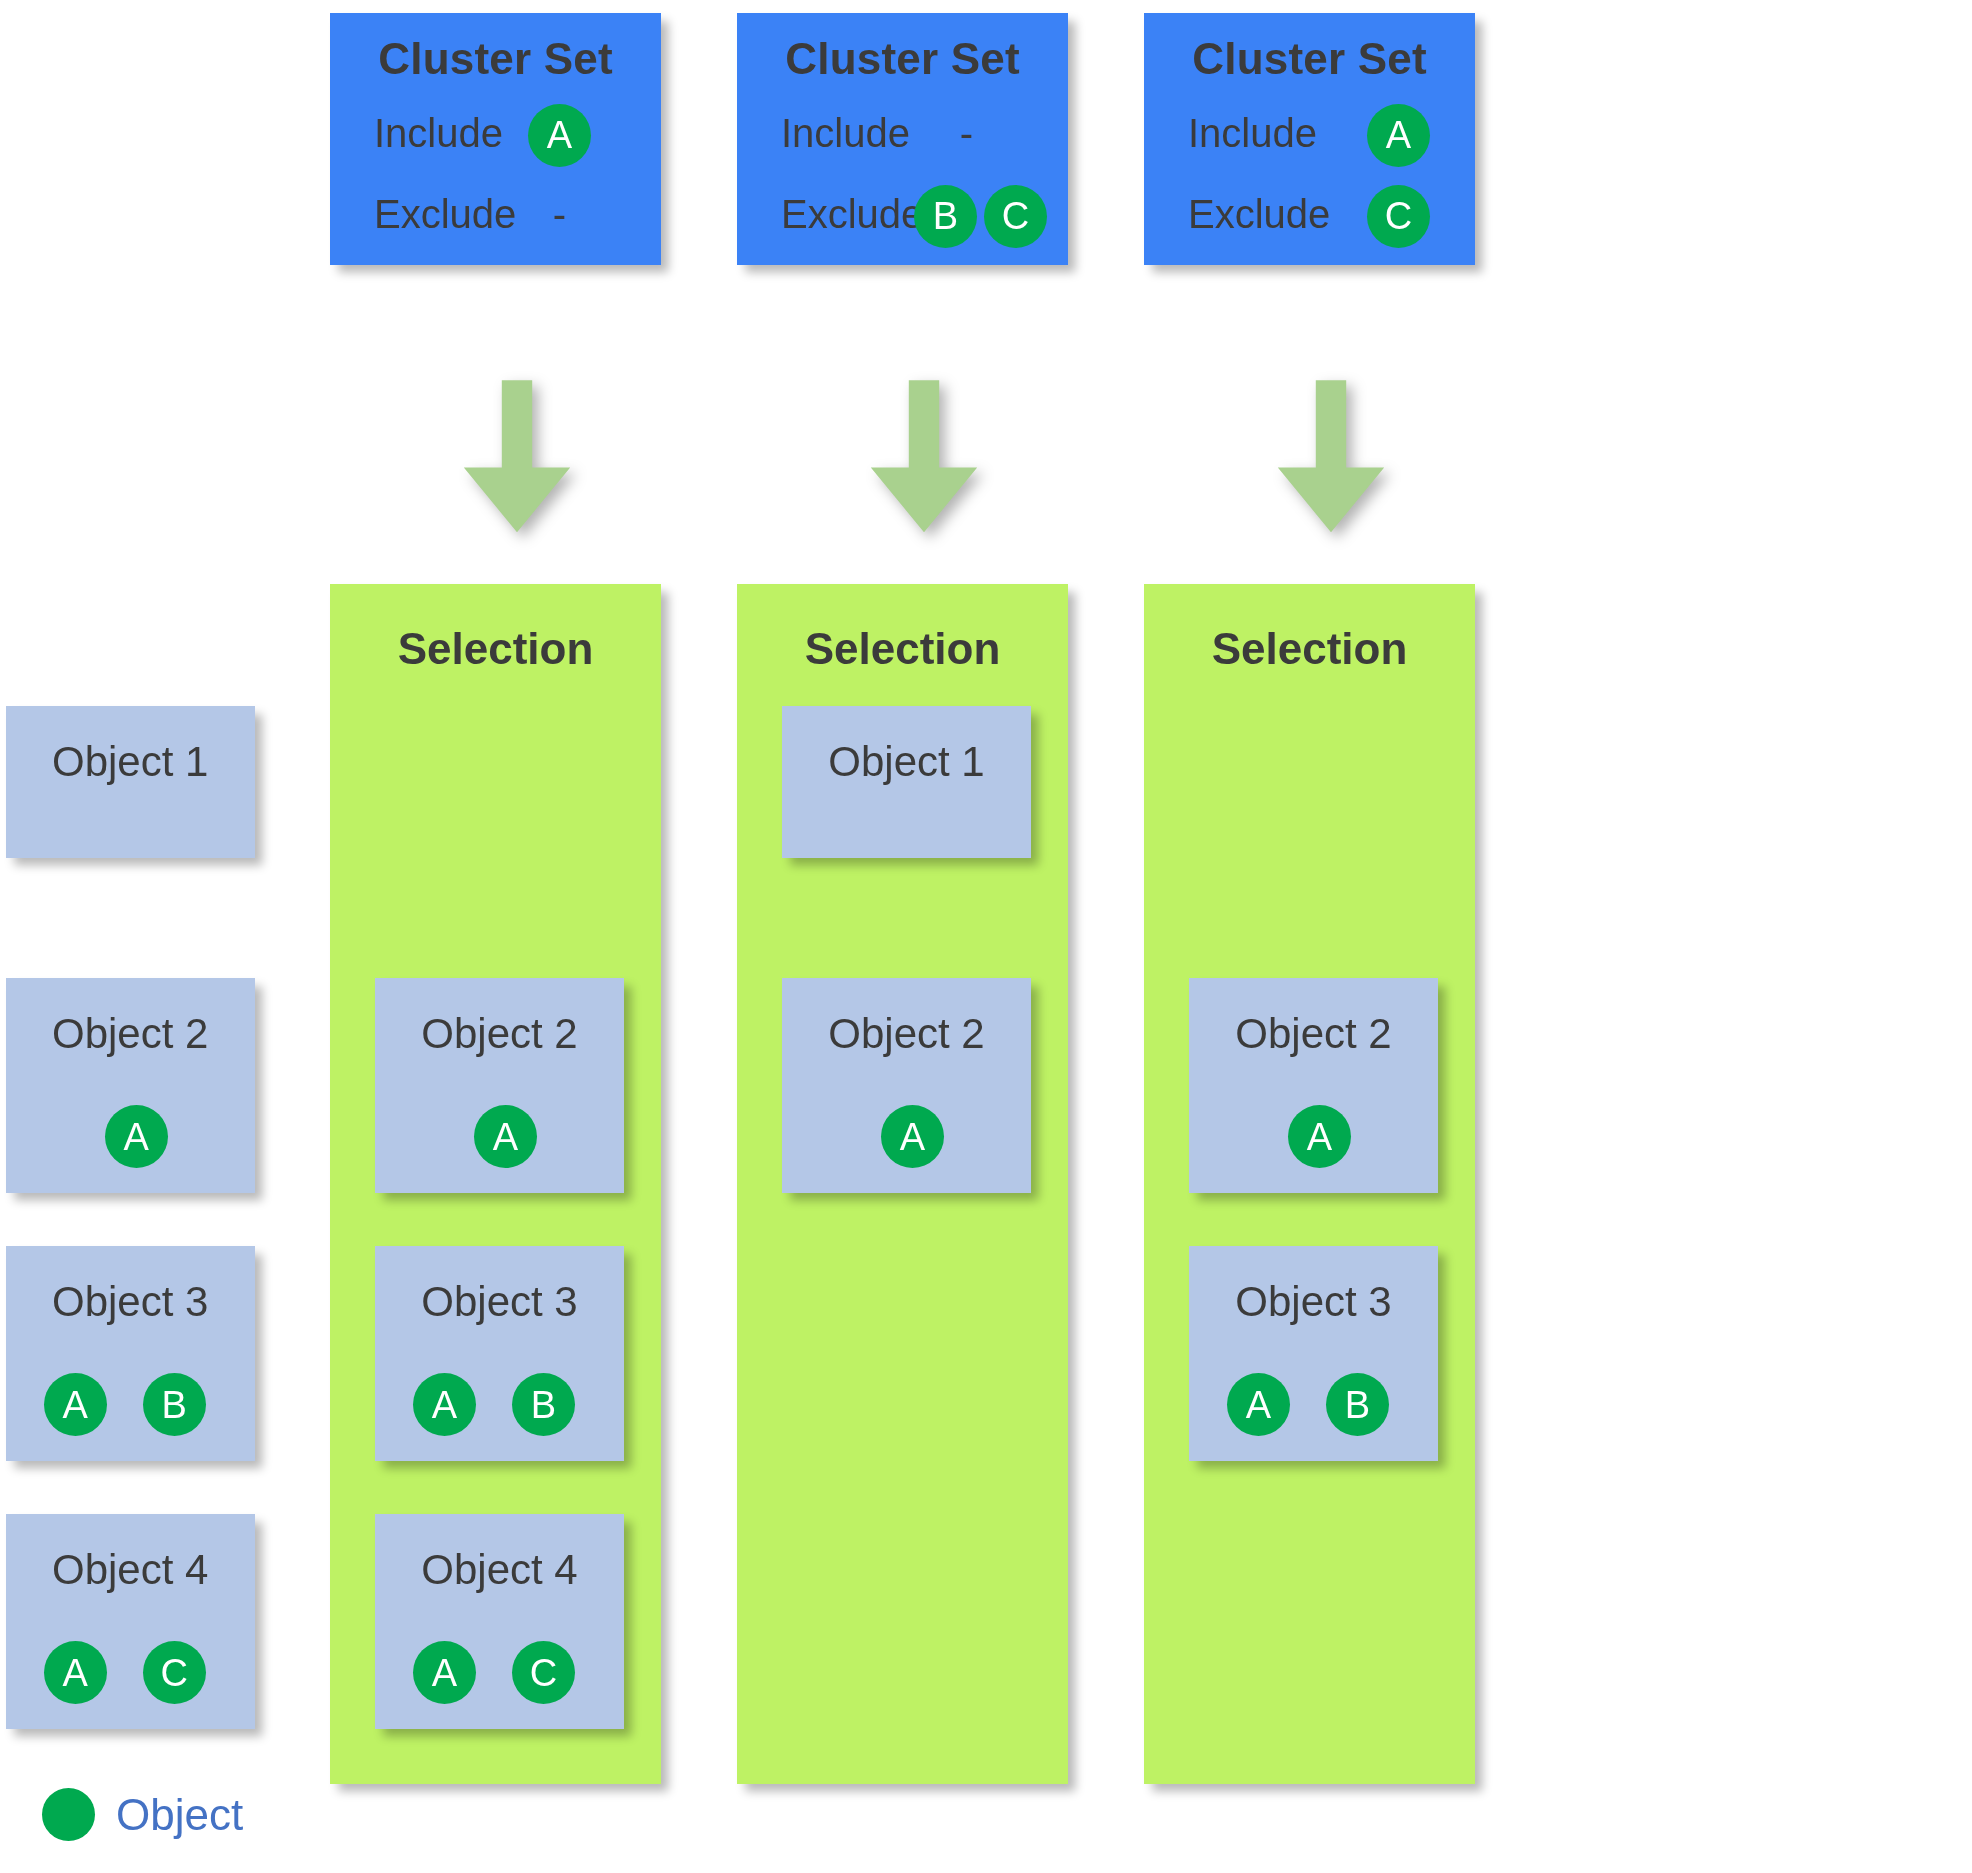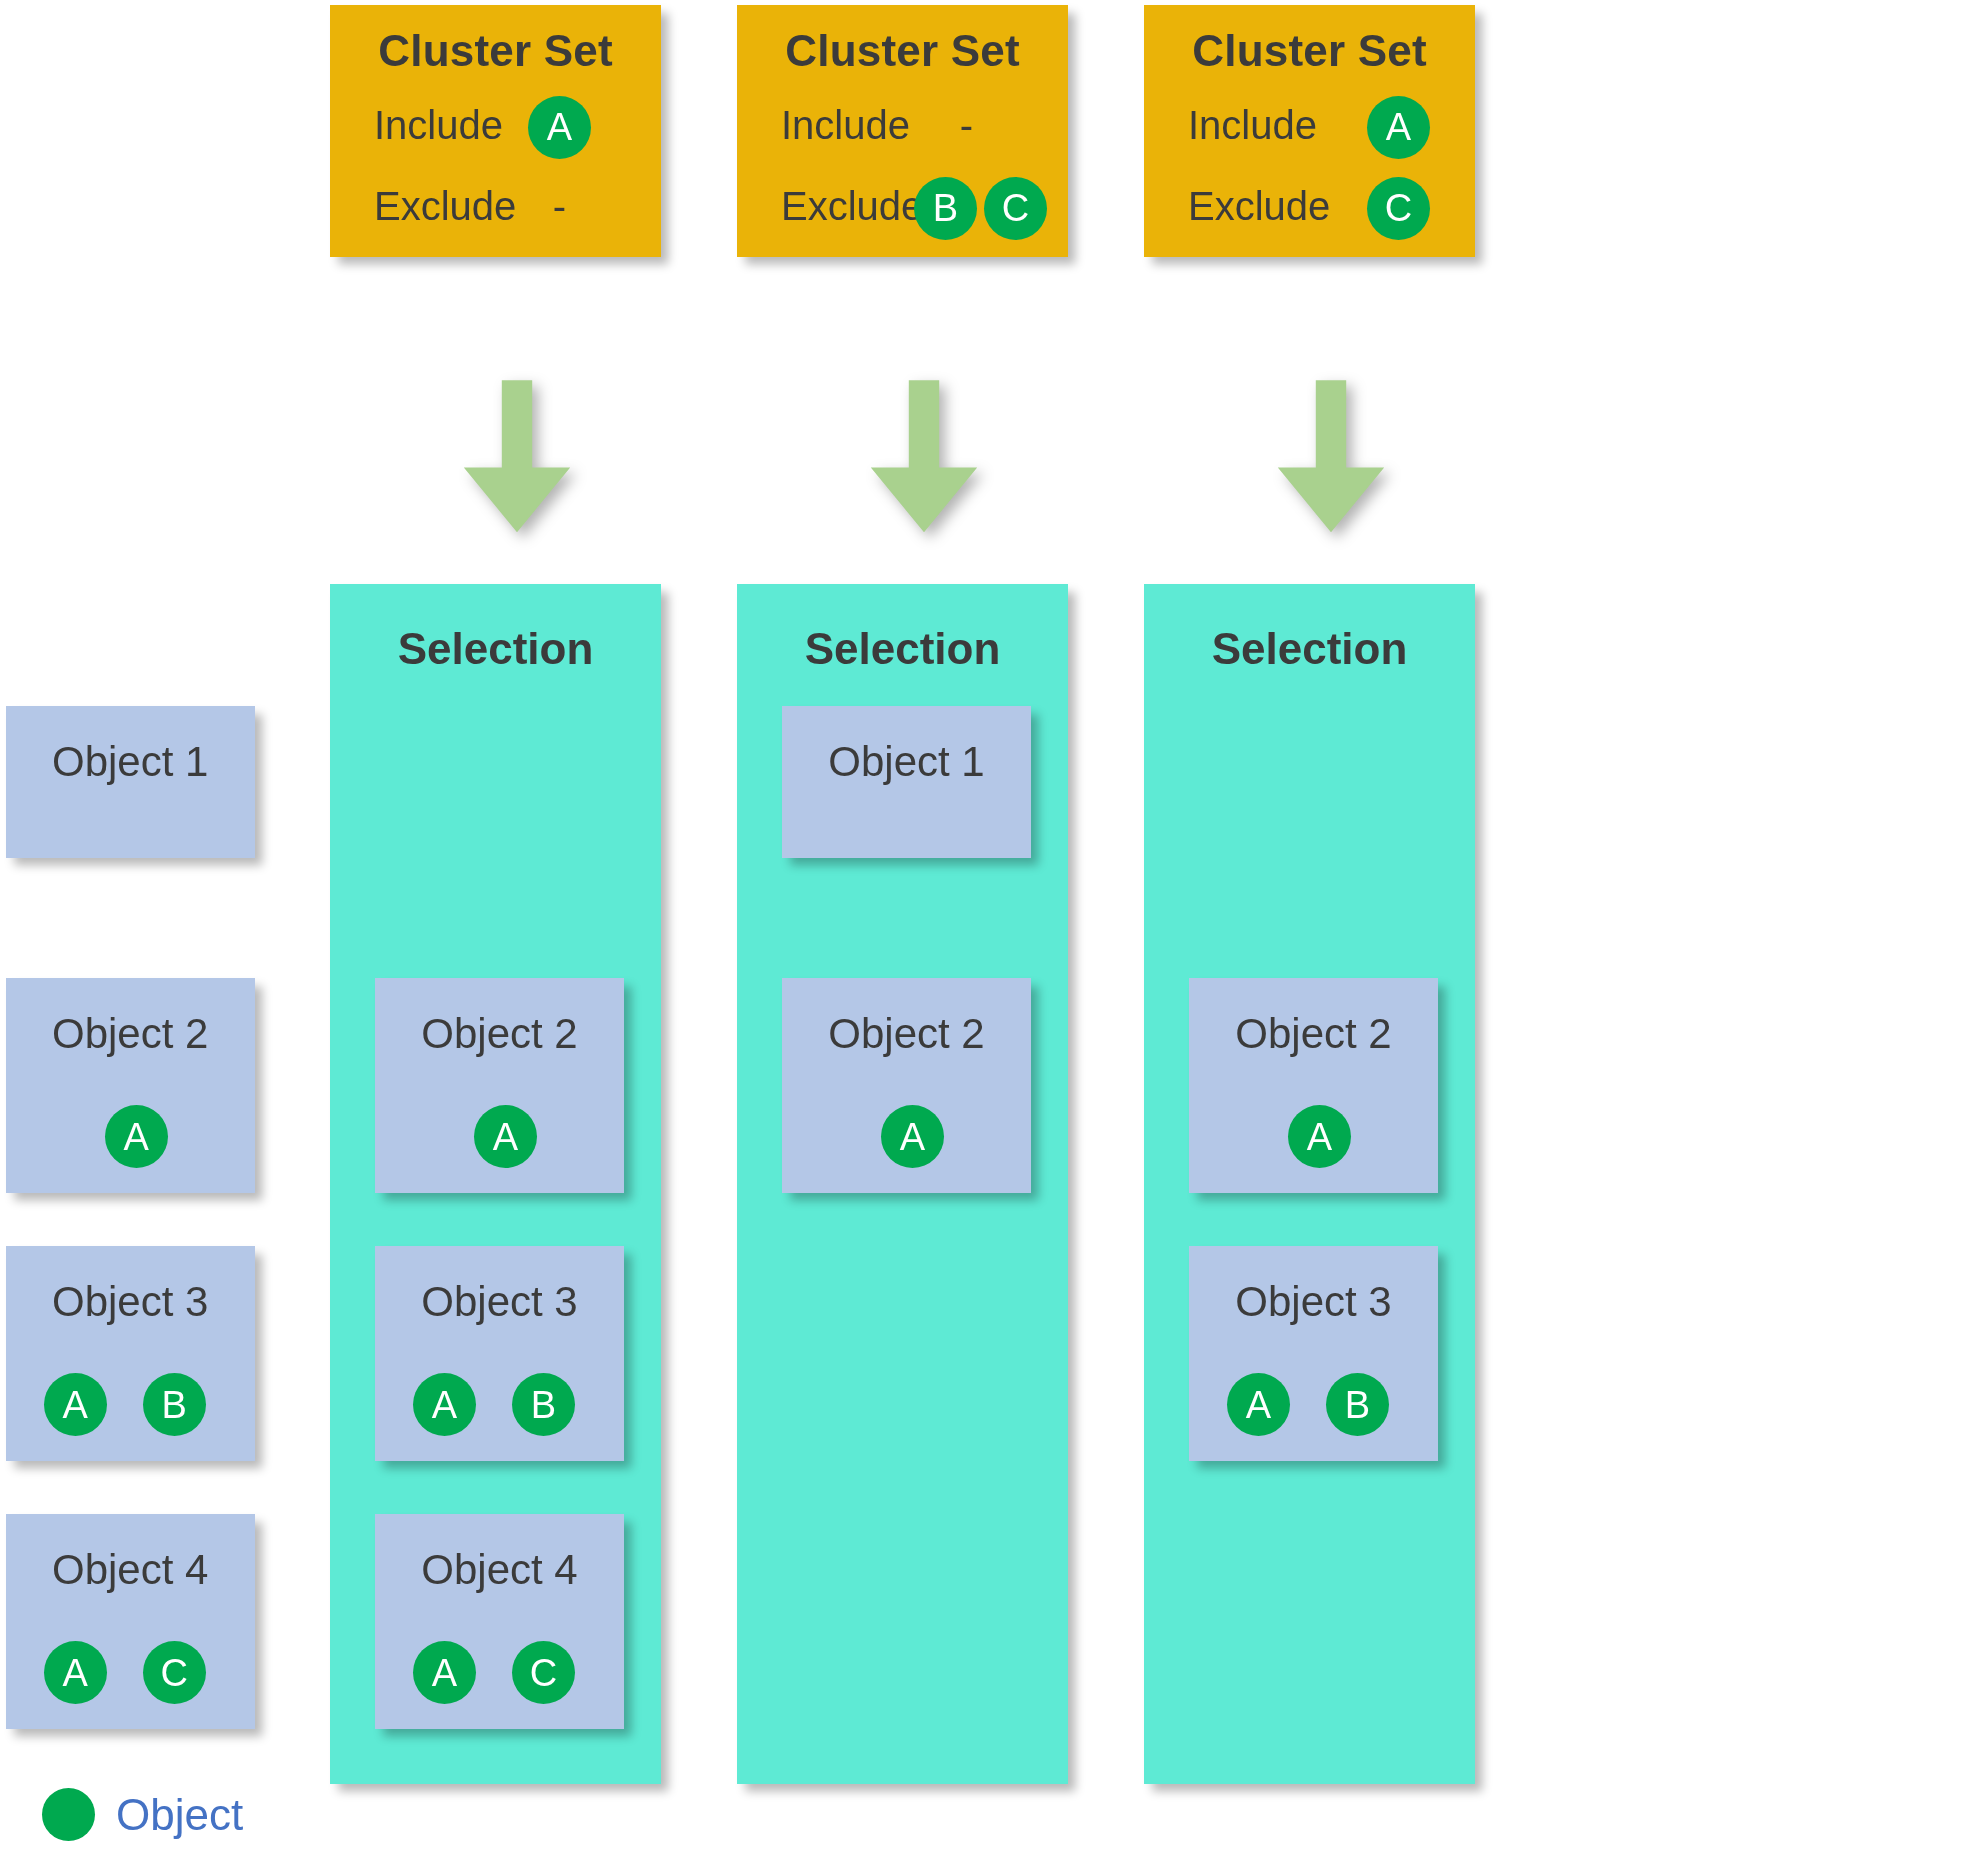--- a/index.html
+++ b/index.html
@@ -17,26 +17,27 @@
   .stage {
     position: absolute;
     left: 0; top: 0;
     width: 1973px;
     height: 1874px;
   }
 
   
   .cluster-set-box {
     position: absolute;
-    background: #eab308;
+    background: #3b82f6;
     box-shadow: 7.6px 7.6px 9.5px rgba(0,0,0,0.28);
+    margin-top: 8px;
   }
   .selection-panel {
     position: absolute;
-    background: #5eead4;
+    background: #bef264;
     box-shadow: 7.6px 7.6px 9.5px rgba(0,0,0,0.28);
   }
   .object-card {
     position: absolute;
     background: #b4c7e7;
     box-shadow: 7.6px 7.6px 9.5px rgba(0,0,0,0.28);
   }
 
   
   .box-title {

